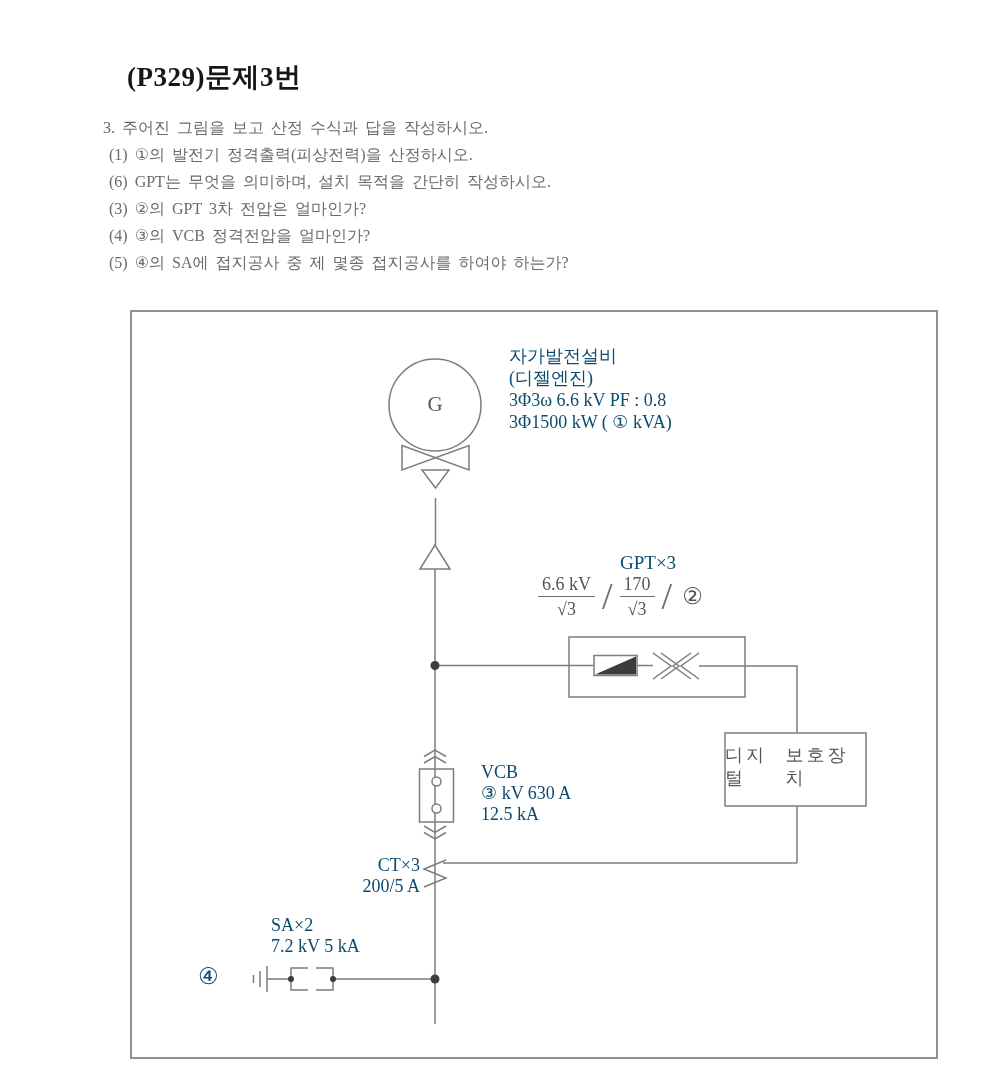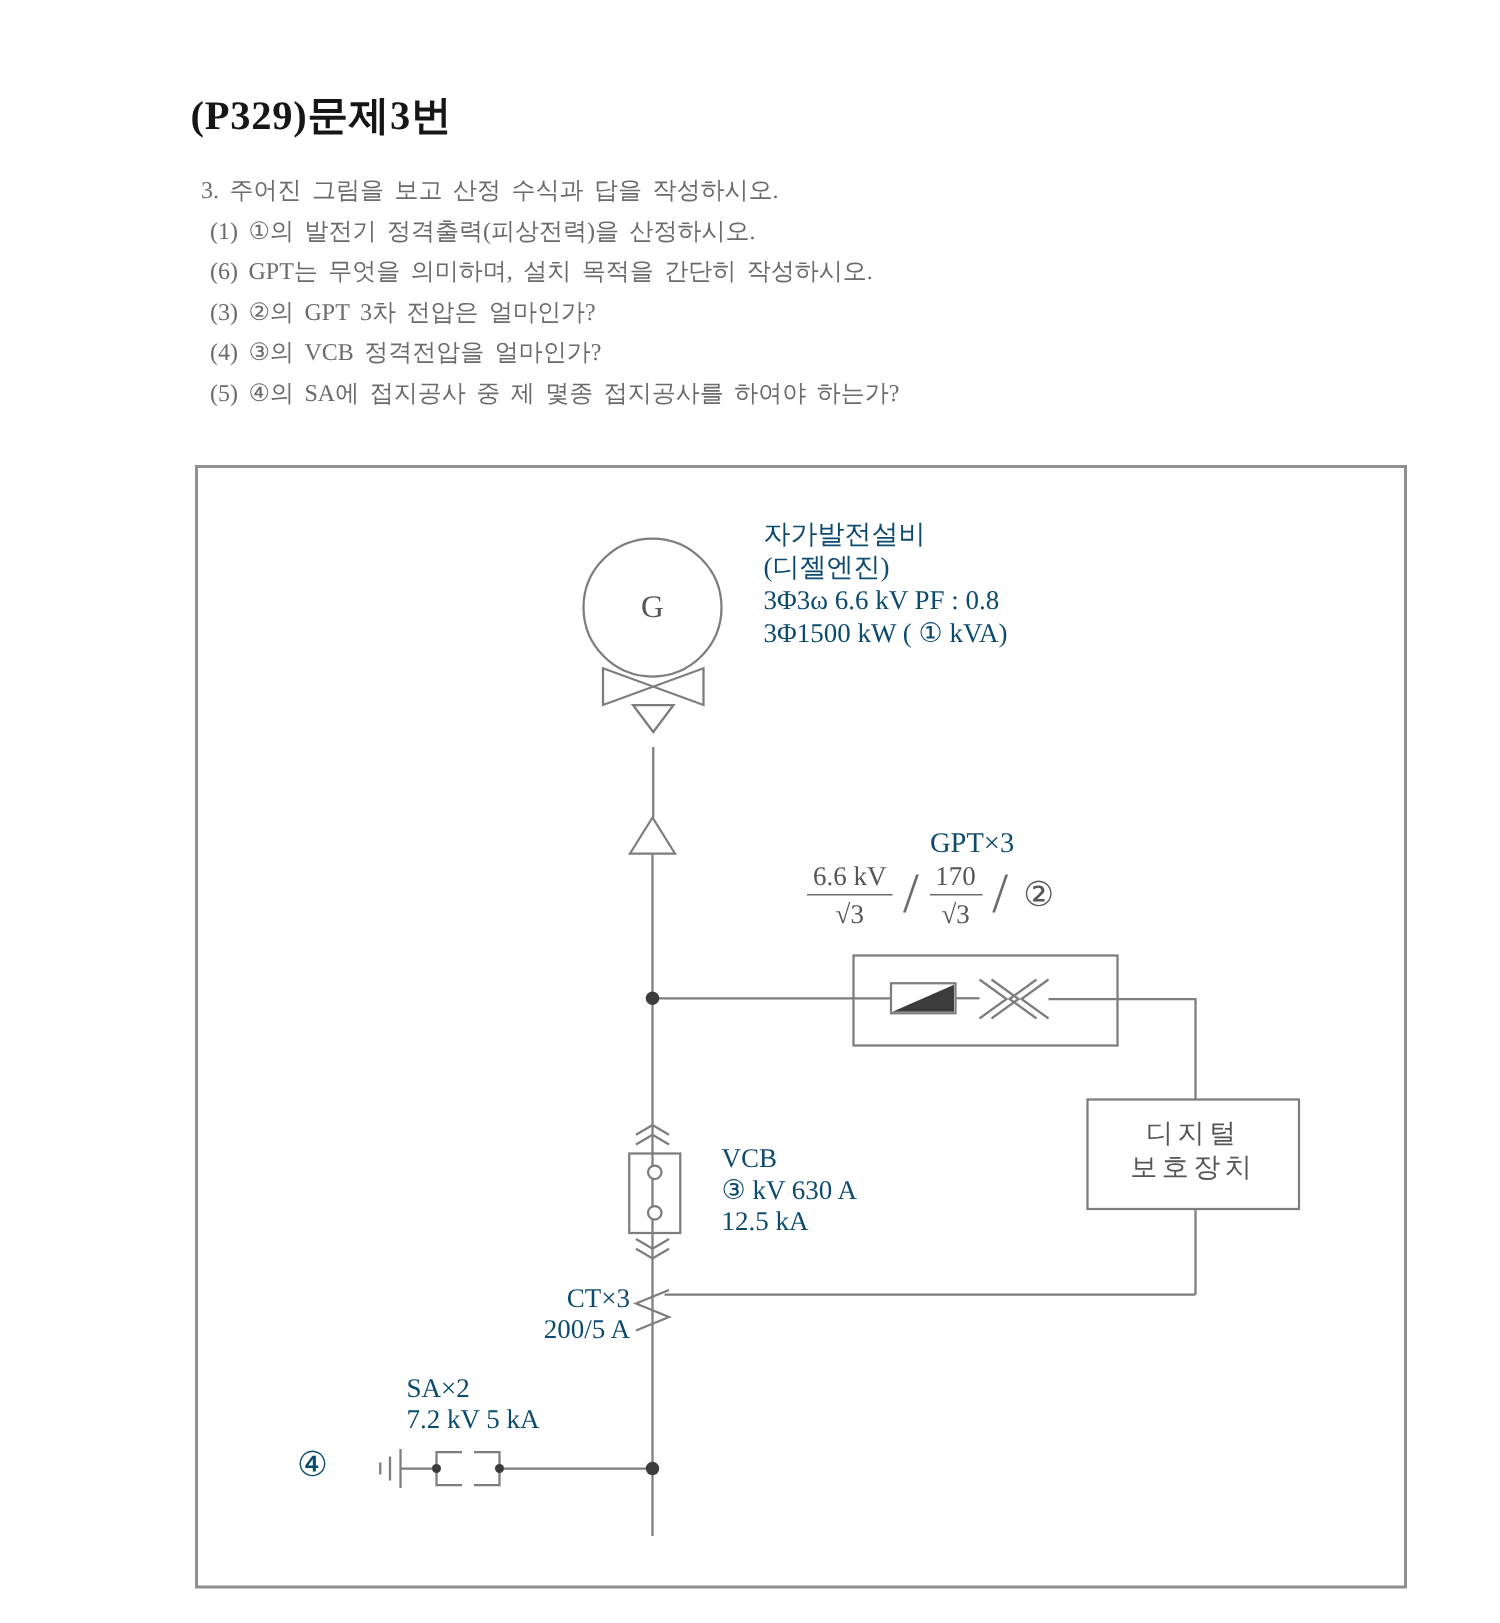--- a/index.html
+++ b/index.html
@@ -10,21 +10,21 @@
   .page { position:absolute; inset:0; background:#ffffff; }
 
   
   .title {
     position:absolute; left:127px; top:59px; margin:0;
     font-size:27px; font-weight:700; color:#161616; letter-spacing:0.5px;
     white-space:nowrap;
   }
   .questions {
     position:absolute; left:103px; top:114px;
-    font-size:16px; color:#6b6b6b; word-spacing:3px;margin-left:31px;
+    font-size:16px; color:#6b6b6b; word-spacing:3px;
   }
   .q { height:27px; line-height:27px; white-space:nowrap; }
   .q-sub { padding-left:6px; }
 
   
   .figure {
     position:absolute; left:130px; top:310px; width:808px; height:749px;
     border:2px solid #8f8f8f; box-sizing:border-box; background:#ffffff;
   }
   .diagram-svg { position:absolute; left:0; top:0; }
@@ -38,21 +38,21 @@
     font-size:21px; color:#565656;
   }
   .gen-label  { left:377px; top:33px; }
   .vcb-label  { left:349px; top:450px; line-height:21px; }
   .ct-label   { left:158px; top:543px; width:130px; text-align:right; line-height:21px; }
   .sa-label   { left:139px; top:603px; line-height:21px; }
   .sa-marker  { left:66px;  top:652px; font-size:23px; line-height:26px; }
   .gpt-title  { left:488px; top:240px; font-size:19px; }
   .prot-label {
     position:absolute; left:593px; top:421px; width:141px; height:68px;
-    display:flex; flex-direction:column; justify-content:center; align-items:center;
+    display:flex; flex-direction:row; justify-content:center; align-items:center;
     font-size:18px; line-height:23px; letter-spacing:3px; color:#565656;
   }
 
   
   .gpt-ratio {
     position:absolute; left:406px; top:262px;
     display:flex; align-items:flex-start; gap:7px; color:#565656;
   }
   .frac { text-align:center; font-size:18px; line-height:20px; }
   .frac-num { display:block; border-bottom:1.4px solid #6d6d6d; padding:0 4px 2px; }

